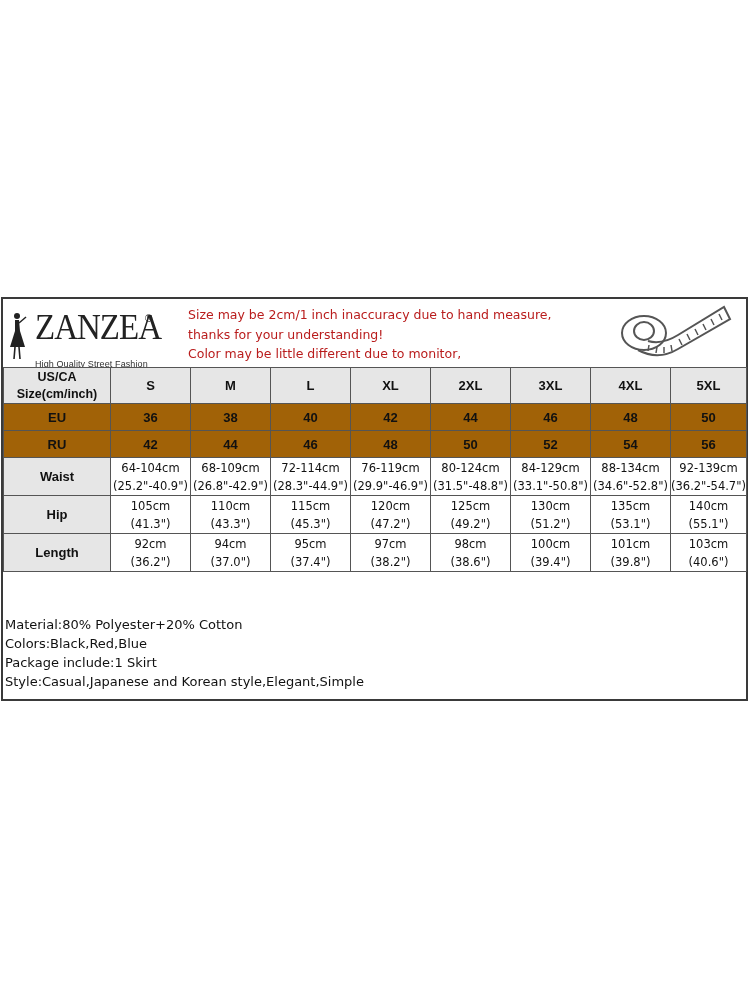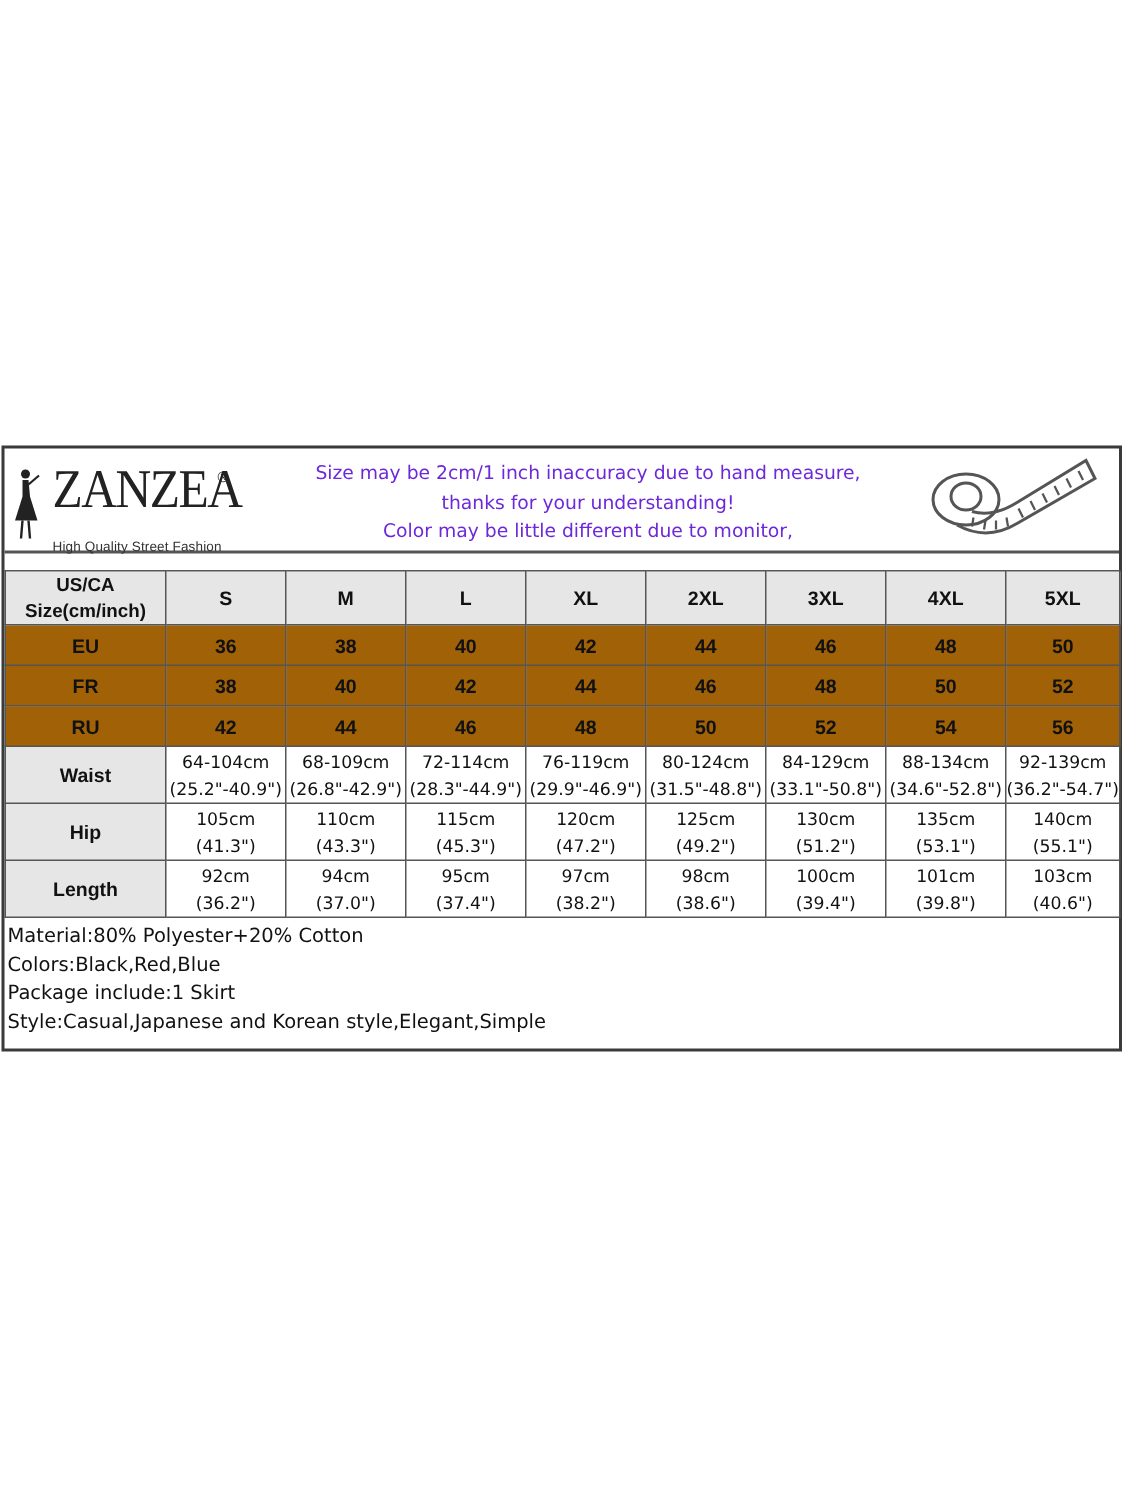--- a/index.html
+++ b/index.html
@@ -4,23 +4,23 @@
 <style>
   html, body { margin:0; padding:0; background:#ffffff; }
   body { width:750px; height:1000px; position:relative; overflow:hidden; font-family:"Liberation Sans", sans-serif; }
   .chart { position:absolute; left:1px; top:297px; width:747px; height:404px; border:2px solid #3a3a3a; box-sizing:border-box; background:#fff; }
   .header { position:absolute; left:0; top:0; width:743px; height:68px; border-bottom:2px solid #555; }
   .logo { position:absolute; left:4px; top:8px; width:160px; height:56px; }
   .brand { position:absolute; left:28px; top:2px; font-family:"Liberation Serif", serif; font-size:33px; letter-spacing:-1px; color:#222; transform:scaleY(1.1); }
   .reg { position:absolute; left:138px; top:6px; font-size:10px; color:#222; }
   .tagline { position:absolute; left:28px; top:52px; font-size:9px; color:#333; letter-spacing:0.1px; }
   .figure { position:absolute; left:0; top:4px; width:22px; height:50px; }
-  .notice { position:absolute; left:199px; top:6px; width:380px; text-align:center; font-family:"DejaVu Sans", sans-serif; font-size:12.5px; line-height:19.5px; color:#6d28d9; }
+  .notice { position:absolute; left:185px; top:6px; width:380px; text-align:left; font-family:"DejaVu Sans", sans-serif; font-size:12.5px; line-height:19.5px; color:#b91c1c; }
   .tape { position:absolute; left:615px; top:6px; width:120px; height:58px; }
-  table.grid { position:absolute; left:0; top:68px; border-collapse:collapse; width:743px; table-layout:fixed;margin-top:13px; }
+  table.grid { position:absolute; left:0; top:68px; border-collapse:collapse; width:743px; table-layout:fixed; }
   table.grid td { border:1px solid #555; text-align:center; color:#111; padding:0; }
   td.lab { background:#e6e6e6; font-weight:bold; font-size:13px; }
   tr.sz td { background:#e6e6e6; font-weight:bold; font-size:13px; height:35px; }
   tr.sz td.first { line-height:17px; font-size:12.5px; }
   tr.intl td { background:#a16207; font-weight:bold; font-size:13px; height:26px; }
   tr.meas td { height:37px; font-family:"DejaVu Sans", sans-serif; font-size:11.5px; line-height:18px; }
   tr.meas td.lab { font-family:"Liberation Sans", sans-serif; font-size:13px;text-align:center; }
   .footer { position:absolute; left:0; top:306px; width:687px; padding:10px 0 0 2px; box-sizing:border-box; font-family:"DejaVu Sans", sans-serif; font-size:13px; line-height:19px; color:#111; }
   .footer div { white-space:nowrap; }
 </style>
@@ -86,31 +86,20 @@
       <td>36</td>
       <td>38</td>
       <td>40</td>
       <td>42</td>
       <td>44</td>
       <td>46</td>
       <td>48</td>
       <td>50</td>
     </tr>
     <tr class="intl">
-      <td>FR</td>
-      <td>38</td>
-      <td>40</td>
-      <td>42</td>
-      <td>44</td>
-      <td>46</td>
-      <td>48</td>
-      <td>50</td>
-      <td>52</td>
-    </tr>
-    <tr class="intl">
       <td>RU</td>
       <td>42</td>
       <td>44</td>
       <td>46</td>
       <td>48</td>
       <td>50</td>
       <td>52</td>
       <td>54</td>
       <td>56</td>
     </tr>

